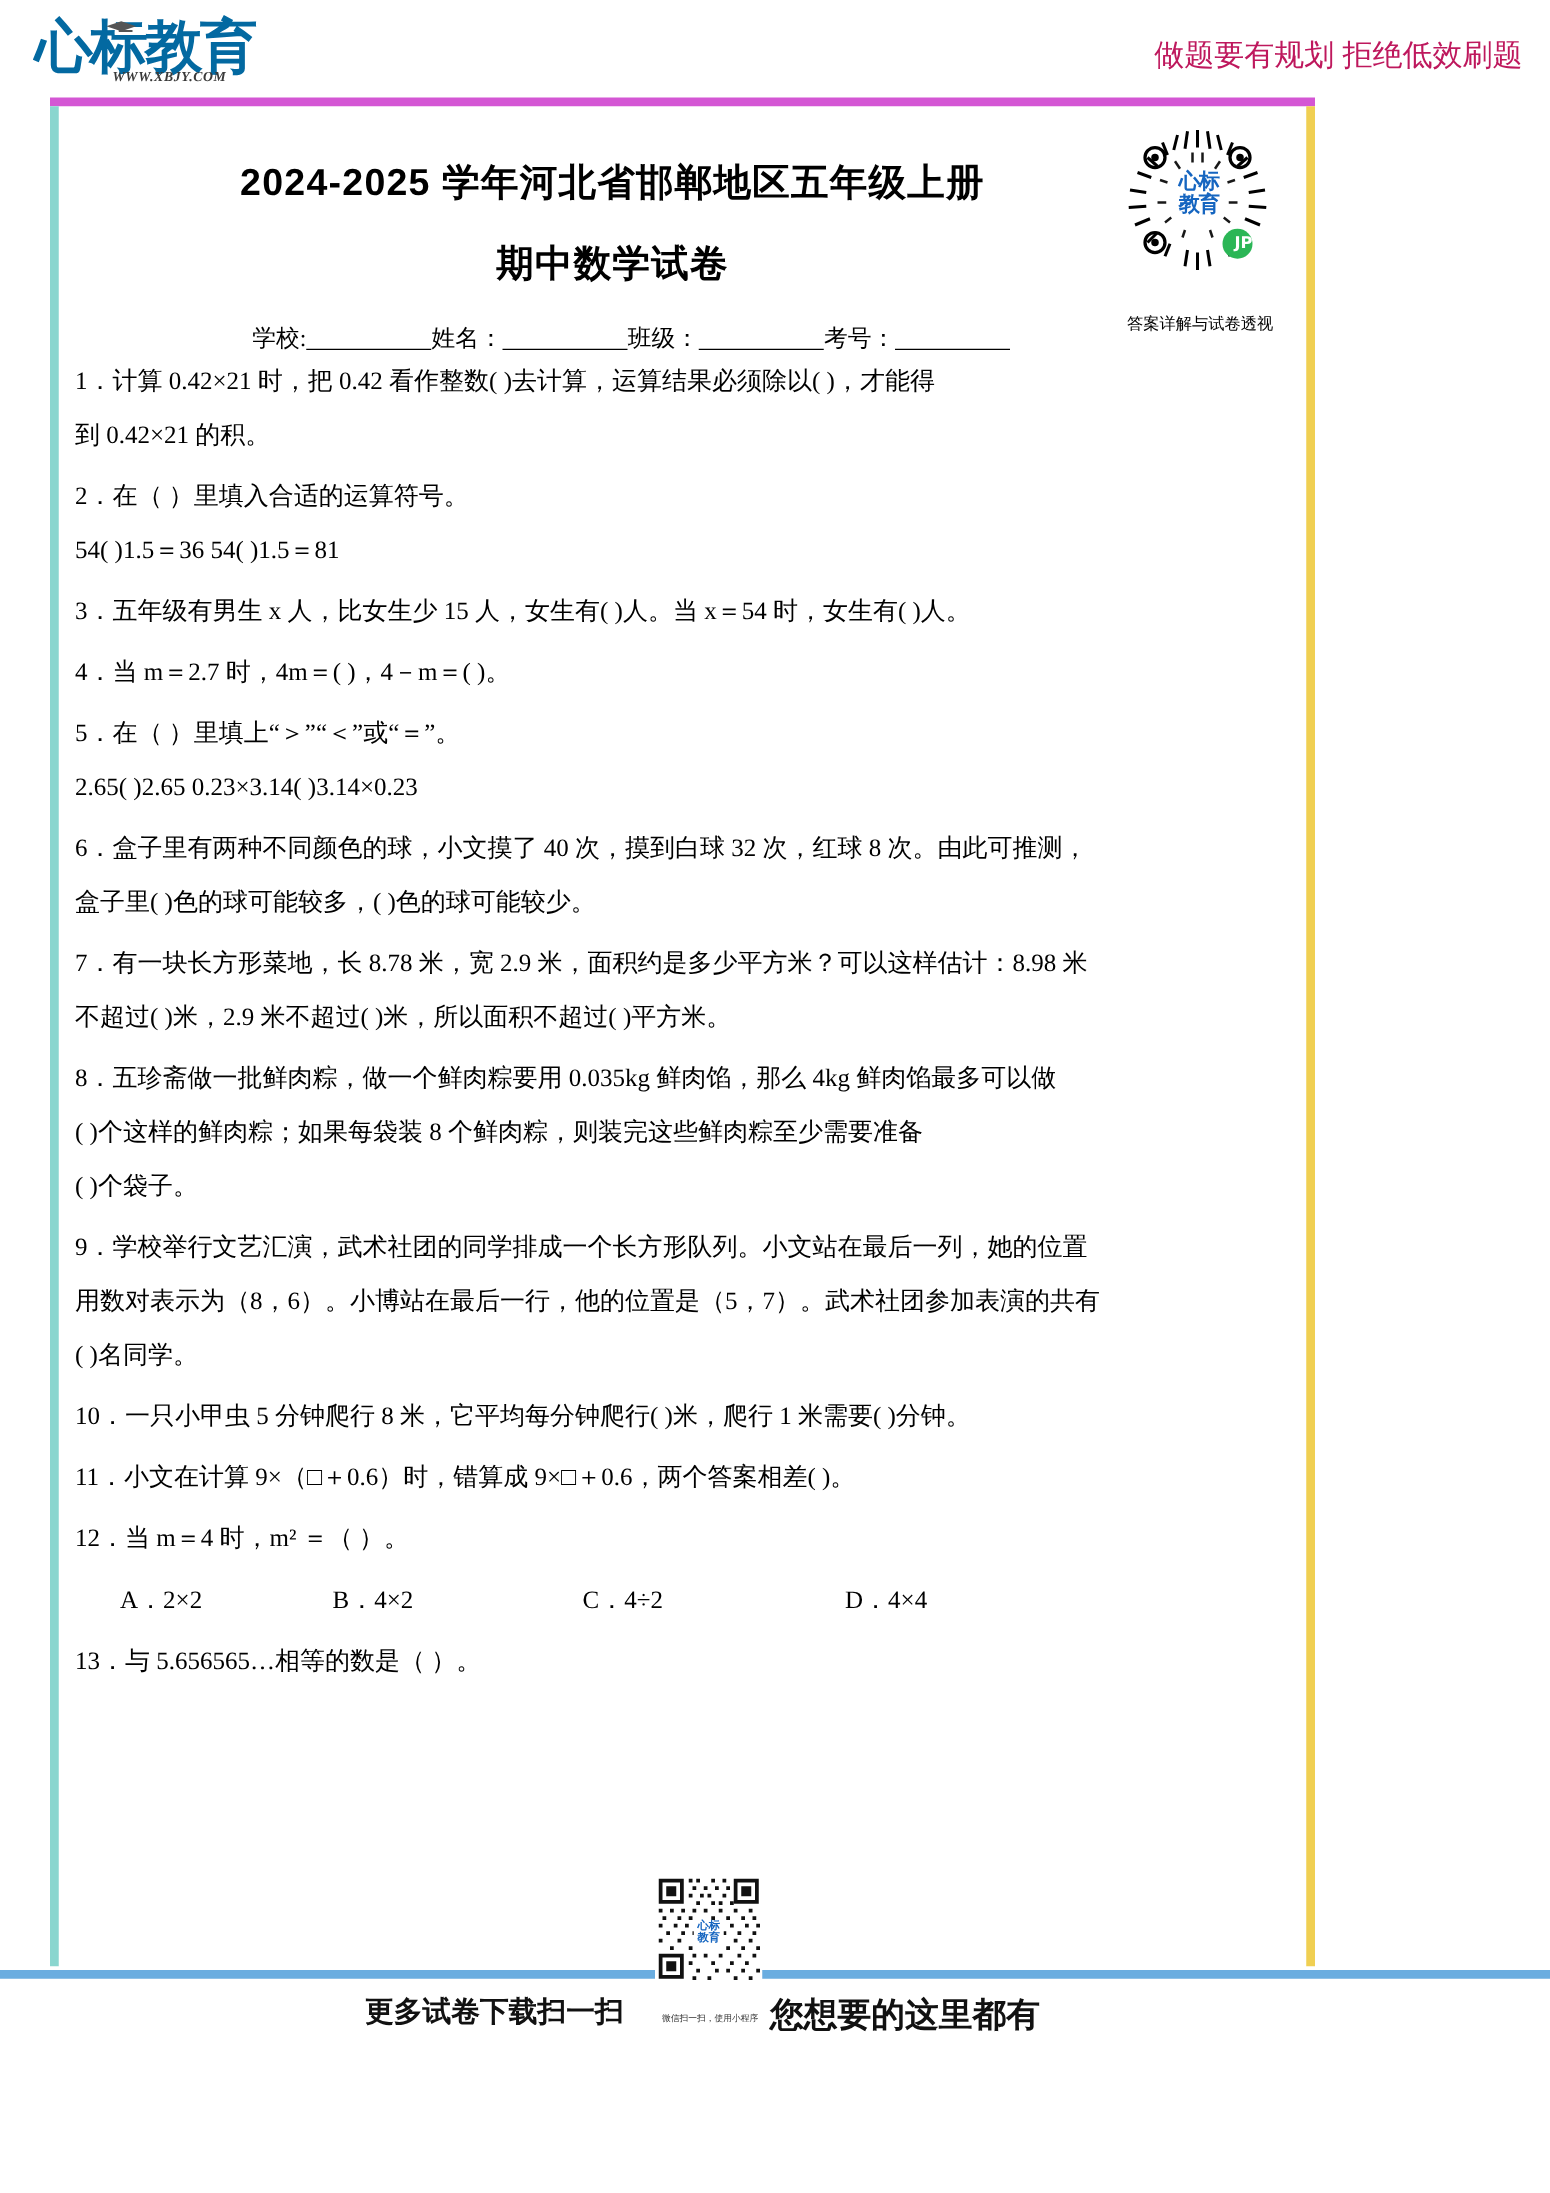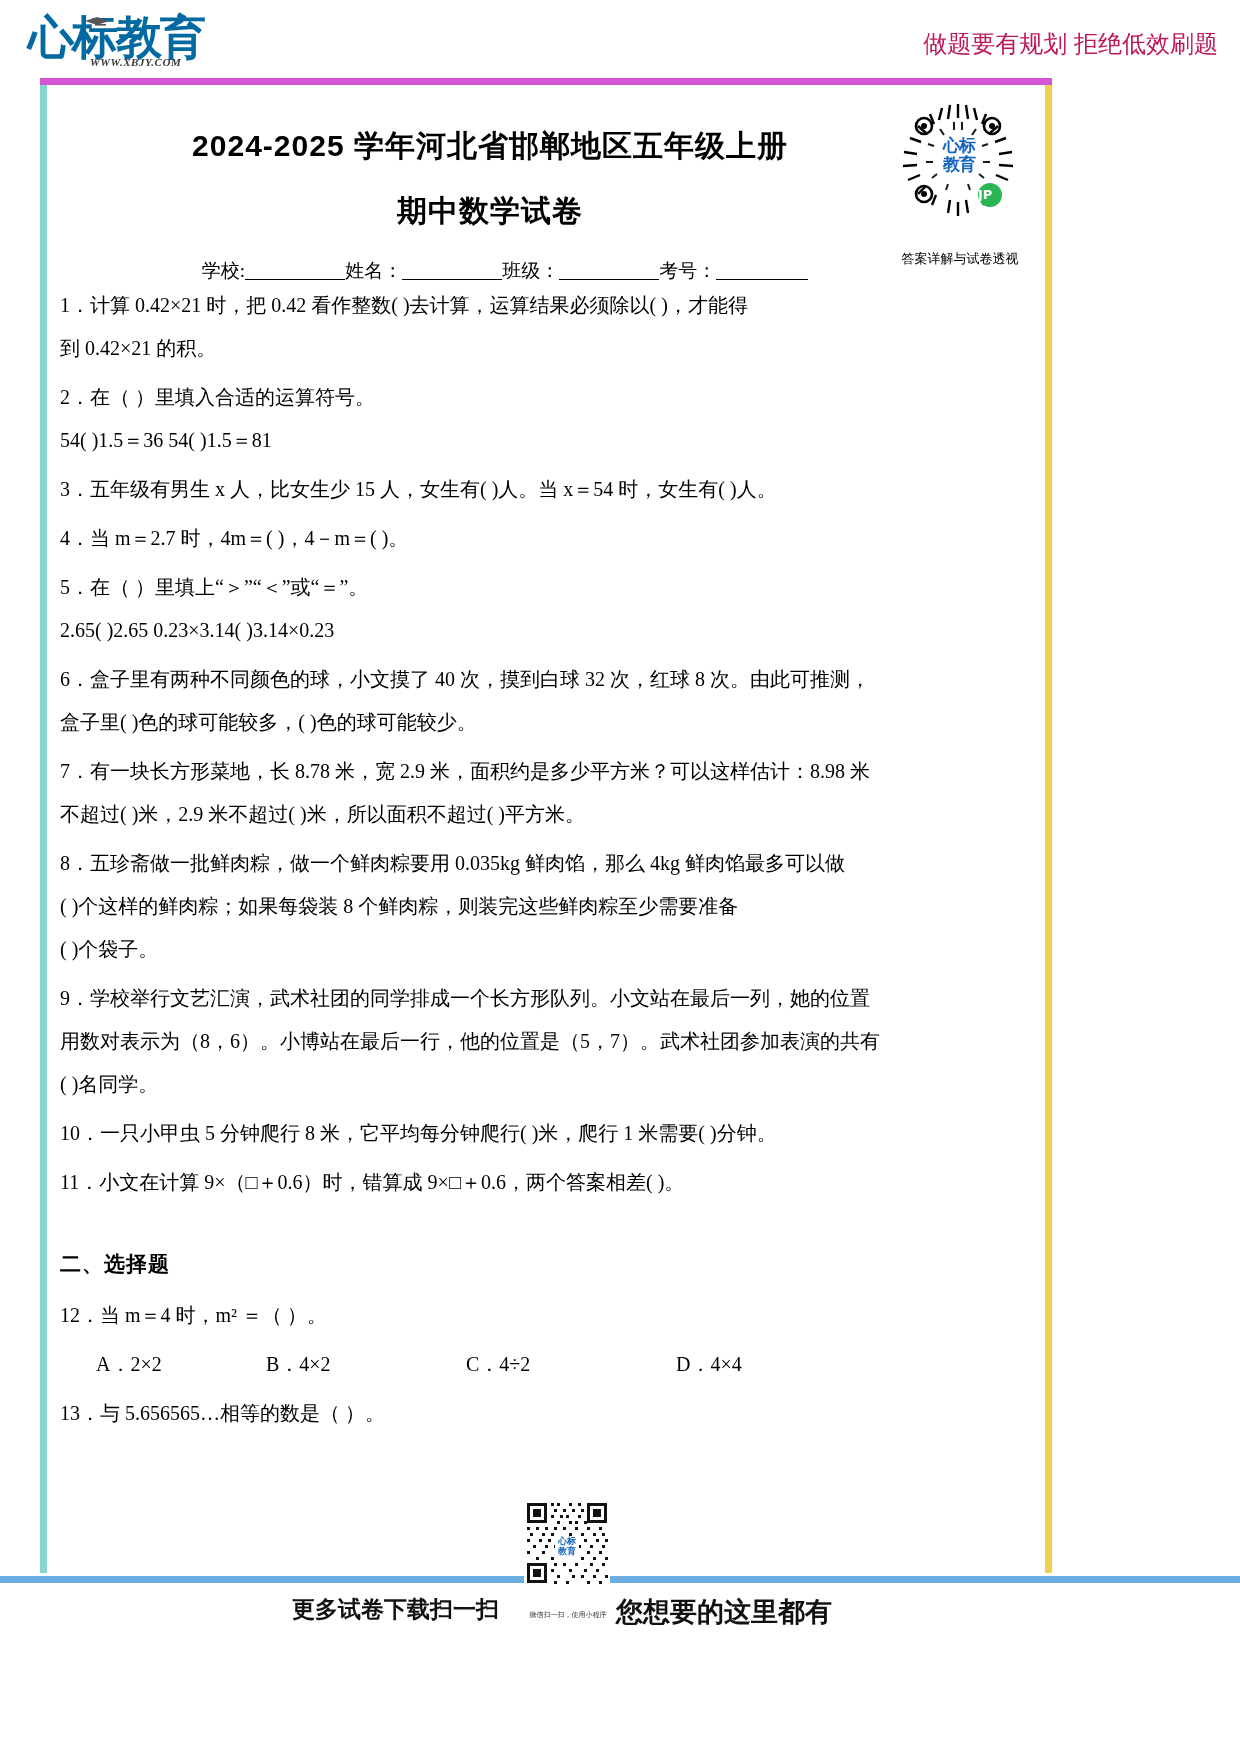--- a/index.html
+++ b/index.html
@@ -149,21 +149,21 @@
   }
   .qr-mini-badge {
     position: absolute;
     left: 80px; top: 83px;
     width: 24px; height: 24px;
     border-radius: 50%;
     background: #2BB656;
     color: #fff;
     font-family: "DejaVu Sans", sans-serif;
     font-size: 13px;
-    text-align: left;
+    text-align: right;
     line-height: 24px;
     font-weight: bold;
   }
 
   
   .section-head {
     font-size: 21px;
     font-weight: bold;
     font-family: "Liberation Sans", sans-serif;
     margin: 46px 0 16px 0;
@@ -374,21 +374,20 @@
   </div>
 
   <div class="q">
     <div>10．一只小甲虫 5 分钟爬行 8 米，它平均每分钟爬行(         )米，爬行 1 米需要(          )分钟。</div>
   </div>
 
   <div class="q">
     <div>11．小文在计算 9×（□＋0.6）时，错算成 9×□＋0.6，两个答案相差(             )。</div>
   </div>
 
-  <div class="section-head">二、选择题</div>
 
   <div class="q">
     <div>12．当 m＝4 时，m² ＝（  ）。</div>
   </div>
 
   <div class="opts">
     <span class="opt0"></span>
     <span class="opt1">A．2×2</span>
     <span class="opt2">B．4×2</span>
     <span class="opt3">C．4÷2</span>

